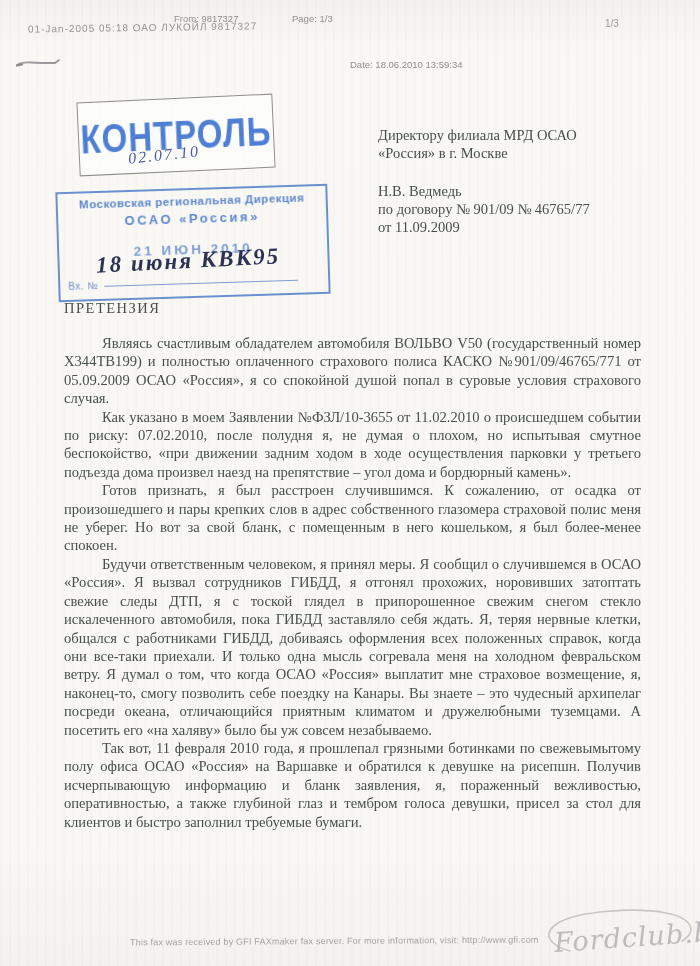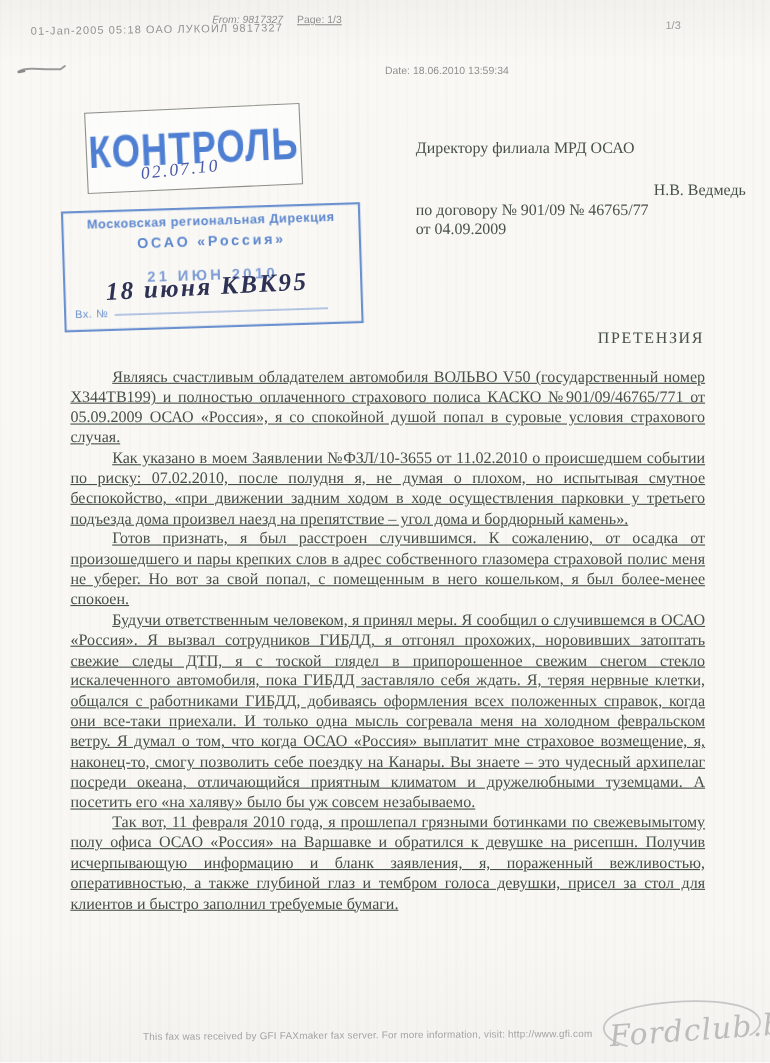--- a/index.html
+++ b/index.html
@@ -54,46 +54,46 @@
   .incoming-handwriting {
     position:absolute; left:96px; top:248px;
     font-family:"Liberation Serif", serif; font-style:italic; font-weight:700;
     font-size:23px; letter-spacing:2px; color:#2d3154;
     transform:rotate(-3deg); white-space:nowrap;
   }
 
   
   .recipient { position:absolute; left:378px; top:98px; width:300px; font-size:14.5px; line-height:18px;margin-top:28px; }
   .recipient div { white-space:nowrap; }
-  .recipient .gap1 { margin-top:20px;text-align:right; }
+  .recipient .gap1 { margin-top:20px; }
   .recipient .gap2 { margin-top:37px; }
 
   
-  .doc-title { position:absolute; left:64px; width:576px; top:300px; text-align:right; font-size:14.5px; letter-spacing:1.5px; }
+  .doc-title { position:absolute; left:64px; width:576px; top:300px; text-align:left; font-size:14.5px; letter-spacing:1.5px; }
   .doc-body { position:absolute; left:64px; top:334px; width:577px; font-size:14.6px; line-height:18.4px; text-align:justify; }
-  .doc-body p { margin:0; text-indent:38px;text-decoration:underline; }
+  .doc-body p { margin:0; text-indent:38px; }
 
   
   .footer-notice { position:absolute; left:130px; top:936px; font-family:"Liberation Sans", sans-serif; font-size:9px; color:#a3a3a3; letter-spacing:0.2px; white-space:nowrap; transform:rotate(-0.4deg); }
   .watermark { position:absolute; left:540px; top:905px; width:160px; height:60px; }
   .watermark-text {
     position:absolute; left:14px; top:16px;
     font-family:"DejaVu Serif", serif; font-style:italic;
     font-size:27px; color:#bcbcbc; letter-spacing:1px;
     transform:rotate(-4deg); white-space:nowrap;
   }
   .watermark-arc { position:absolute; left:0; top:0; }
 </style>
 </head>
 <body>
 
 <div class="page">
 
-  <span class="fax-small" style="left:193px; top:13px;font-style:italic;">From: 9817327</span>
-  <span class="fax-small" style="left:270px; top:13px;text-decoration:underline;">Page: 1/3</span>
+  <span class="fax-small" style="left:174px; top:13px;">From: 9817327</span>
+  <span class="fax-small" style="left:292px; top:13px;">Page: 1/3</span>
   <span class="fax-small" style="left:350px; top:12px;margin-top:47px;">Date: 18.06.2010 13:59:34</span>
   <span class="page-indicator">1/3</span>
   <span class="fax-line2">01-Jan-2005 05:18 ОАО  ЛУКОЙЛ  9817327</span>
 
   <svg class="pen-mark" width="48" height="16" viewBox="0 0 48 16">
     <path d="M2,10 Q6,7 16,7.5 T40,8 L44,5" fill="none" stroke="#9a9a9a" stroke-width="1.8" stroke-linecap="round"></path>
     <path d="M2,10.5 L7,9.5" fill="none" stroke="#8a8a8a" stroke-width="2.2" stroke-linecap="round"></path>
   </svg>
 
   <div class="kontrol-stamp">
@@ -105,31 +105,32 @@
     <div class="incoming-line1">Московская региональная Дирекция</div>
     <div class="incoming-line2">ОСАО «Россия»</div>
     <div class="incoming-datestamp">21 ИЮН 2010</div>
     <span class="incoming-vh">Вх. №</span>
     <span class="incoming-underline"></span>
   </div>
   <span class="incoming-handwriting">18 июня КВК95</span>
 
   <div class="recipient">
     <div>Директору филиала  МРД ОСАО</div>
+    <div>«Россия» в г. Москве</div>
     <div class="gap1">Н.В. Ведмедь</div>
     <div>по договору № 901/09 № 46765/77</div>
-    <div>от 04.09.2009</div>
+    <div>от 11.09.2009</div>
   </div>
 
   <div class="doc-title">ПРЕТЕНЗИЯ</div>
 
   <div class="doc-body">
     <p>Являясь счастливым обладателем автомобиля ВОЛЬВО V50 (государственный номер Х344ТВ199) и полностью оплаченного страхового полиса КАСКО №901/09/46765/771 от 05.09.2009 ОСАО «Россия», я со спокойной душой попал в суровые условия страхового случая.</p>
     <p>Как указано в моем Заявлении №ФЗЛ/10-3655 от 11.02.2010 о происшедшем событии по риску: 07.02.2010, после полудня я, не думая о плохом, но испытывая смутное беспокойство, «при движении задним ходом в ходе осуществления парковки у третьего подъезда дома произвел наезд на препятствие – угол дома и бордюрный камень».</p>
-    <p>Готов признать, я был расстроен случившимся. К сожалению, от осадка от произошедшего и пары крепких слов в адрес собственного глазомера страховой полис меня не уберег. Но вот за свой попал, с помещенным в него кошельком, я был более-менее спокоен.</p>
+    <p>Готов признать, я был расстроен случившимся. К сожалению, от осадка от произошедшего и пары крепких слов в адрес собственного глазомера страховой полис меня не уберег. Но вот за свой бланк, с помещенным в него кошельком, я был более-менее спокоен.</p>
     <p>Будучи ответственным человеком, я принял меры. Я сообщил о случившемся в ОСАО «Россия». Я вызвал сотрудников ГИБДД, я отгонял прохожих, норовивших затоптать свежие следы ДТП, я с тоской глядел в припорошенное свежим снегом стекло искалеченного автомобиля, пока ГИБДД заставляло себя ждать. Я, теряя нервные клетки, общался с работниками ГИБДД, добиваясь оформления всех положенных справок, когда они все-таки приехали. И только одна мысль согревала меня на холодном февральском ветру. Я думал о том, что когда ОСАО «Россия» выплатит мне страховое возмещение, я, наконец-то, смогу позволить себе поездку на Канары. Вы знаете – это чудесный архипелаг посреди океана, отличающийся приятным климатом и дружелюбными туземцами. А посетить его «на халяву» было бы уж совсем незабываемо.</p>
     <p>Так вот, 11 февраля 2010 года, я прошлепал грязными ботинками по свежевымытому полу офиса ОСАО «Россия» на Варшавке и обратился к девушке на рисепшн. Получив исчерпывающую информацию и бланк заявления, я, пораженный вежливостью, оперативностью, а также глубиной глаз и тембром голоса девушки, присел за стол для клиентов и быстро заполнил требуемые бумаги.</p>
   </div>
 
   <span class="footer-notice">This fax was received by GFI FAXmaker fax server. For more information, visit: http://www.gfi.com</span>
   <div class="watermark">
     <svg class="watermark-arc" width="160" height="60" viewBox="0 0 160 60">
       <path d="M30,46 C8,40 2,28 18,18 C38,6 96,2 126,8 C152,13 158,26 142,36" fill="none" stroke="#c6c6c6" stroke-width="1.6" stroke-linecap="round"></path>
     </svg>
     <span class="watermark-text">Fordclub.by</span>

